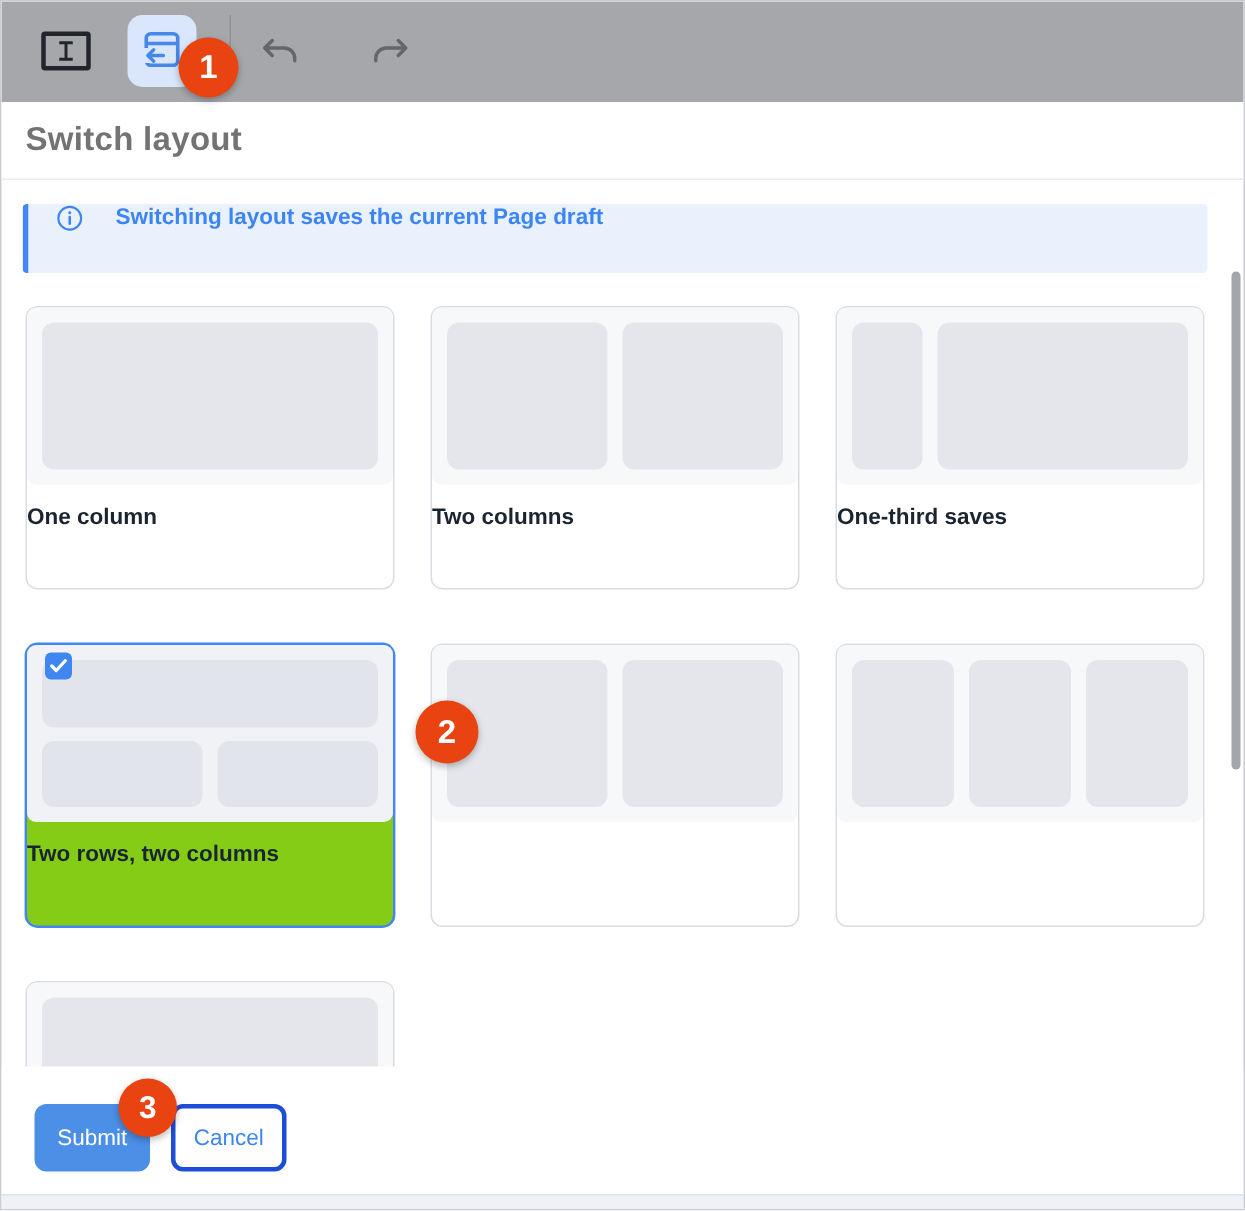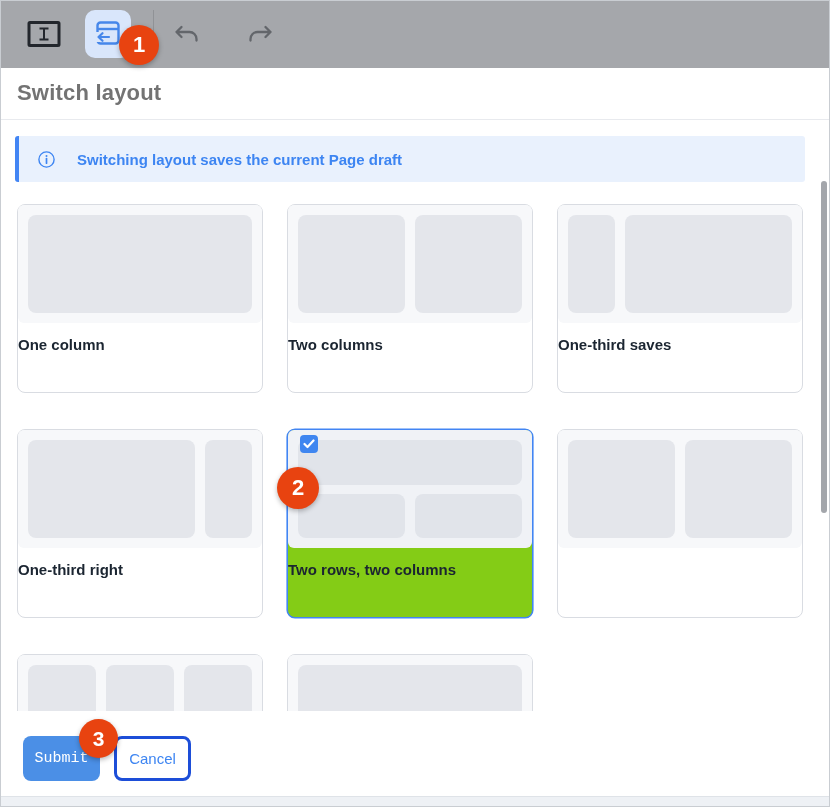--- a/index.html
+++ b/index.html
@@ -20,42 +20,42 @@
   .badge{position:absolute;border-radius:50%;background:#e84310;color:#fff;font-weight:bold;
     display:flex;align-items:center;justify-content:center;box-shadow:0 2px 5px rgba(0,0,0,.28);z-index:60;}
   #badge1{left:118px;top:24px;width:40px;height:40px;font-size:22px;}
   #badge2{left:276px;top:466px;width:42px;height:42px;font-size:22px;}
   #badge3{left:78px;top:718px;width:39px;height:39px;font-size:21px;}
   
   .dlg-header{position:absolute;left:0;top:67px;right:0;height:51px;background:#fff;border-bottom:1px solid #e8eaee;}
   .dlg-title{position:absolute;left:16px;top:12px;font-size:22px;font-weight:bold;color:#737373;letter-spacing:.2px;}
   
   .banner{position:absolute;left:14px;top:135px;width:790px;height:46px;box-sizing:border-box;
-    background:#e9f1fd;border-left:4px solid #4285f4;border-radius:3px;display:flex;align-items:center;}
+    background:#e9f1fd;border-left:4px solid #4285f4;border-radius:3px;display:flex;}
   .banner-icon{margin-left:18px;display:flex;}
   .banner-text{margin-left:21px;font-size:15px;font-weight:bold;color:#3d85f2;}
   
   .cards{position:absolute;left:16px;top:203px;width:786px;display:grid;
     grid-template-columns:246px 246px 246px;grid-auto-rows:189px;column-gap:24px;row-gap:36px;}
   .card{position:relative;background:#fff;border:1px solid #d9dce2;border-radius:8px;
     box-sizing:border-box;cursor:pointer;}
   .card.selected{border:1px solid #4285f4;box-shadow:0 0 0 .6px #4285f4;background:#84cc16;}
   .preview{height:118px;background:#f7f8fa;border-radius:6px;box-sizing:border-box;
     padding:10px;display:flex;flex-direction:column;gap:9px;}
   .card.selected .preview{background:#f0f2f6;}
   .prow{display:flex;gap:10px;flex:1;min-height:0;}
   .pblock{background:#e4e6eb;border-radius:8px;flex-grow:1;flex-basis:0;}
   .card.selected .pblock{background:#e1e4ea;}
   .plabel{margin-top:13px;font-size:15px;font-weight:bold;color:#1b2531;}
   .checkbox{position:absolute;left:12px;top:5px;width:18px;height:18px;background:#3f86f0;
     border-radius:4px;display:flex;align-items:center;justify-content:center;z-index:5;}
   
   .footer{position:absolute;left:0;right:0;top:710px;height:85px;background:#fff;z-index:10;}
   .submit-btn{position:absolute;left:22px;top:25px;width:77px;height:45px;background:#4b8fe6;color:#fff;
-    border:none;border-radius:8px;font-size:15px;font-family:Liberation Mono, monospace;cursor:pointer;}
+    border:none;border-radius:8px;font-size:15px;font-family:Liberation Sans, sans-serif;cursor:pointer;}
   .cancel-btn{position:absolute;left:113px;top:25px;width:77px;height:45px;background:#fff;color:#3d85f2;
     border:3px solid #1d4ed8;border-radius:8px;font-size:15px;font-family:inherit;box-sizing:border-box;cursor:pointer;}
   .bottom-strip{position:absolute;left:0;right:0;top:795px;height:12px;background:#eef1f5;border-top:1px solid #dfe3e8;z-index:11;}
   
   .scroll-thumb{position:absolute;left:820px;top:180px;width:6px;height:332px;background:#a3a6ab;border-radius:3px;z-index:12;}
 </style>
 </head>
 <body>
 
 <div class="screen">
@@ -135,29 +135,20 @@
       </div>
       <div class="card">
         <div class="preview">
           <div class="prow">
             <div class="pblock" style="flex-grow: 1;"></div>
             <div class="pblock" style="flex-grow: 3.6;"></div>
           </div>
         </div>
         <div class="plabel">One-third saves</div>
       </div>
-      <div class="card">
-        <div class="preview">
-          <div class="prow">
-            <div class="pblock" style="flex-grow: 3.6;"></div>
-            <div class="pblock" style="flex-grow: 1;"></div>
-          </div>
-        </div>
-        <div class="plabel">One-third right</div>
-      </div>
       <div class="card selected">
         <span class="checkbox">
           <svg width="12" height="10" viewBox="0 0 12 10">
             <path d="M1.5 5 L4.5 8 L10.5 1.5" stroke="#fff" stroke-width="2.2" fill="none" stroke-linecap="round" stroke-linejoin="round"></path>
           </svg>
         </span>
         <div class="preview">
           <div class="prow">
             <div class="pblock" style="flex-grow: 1;"></div>
           </div>

